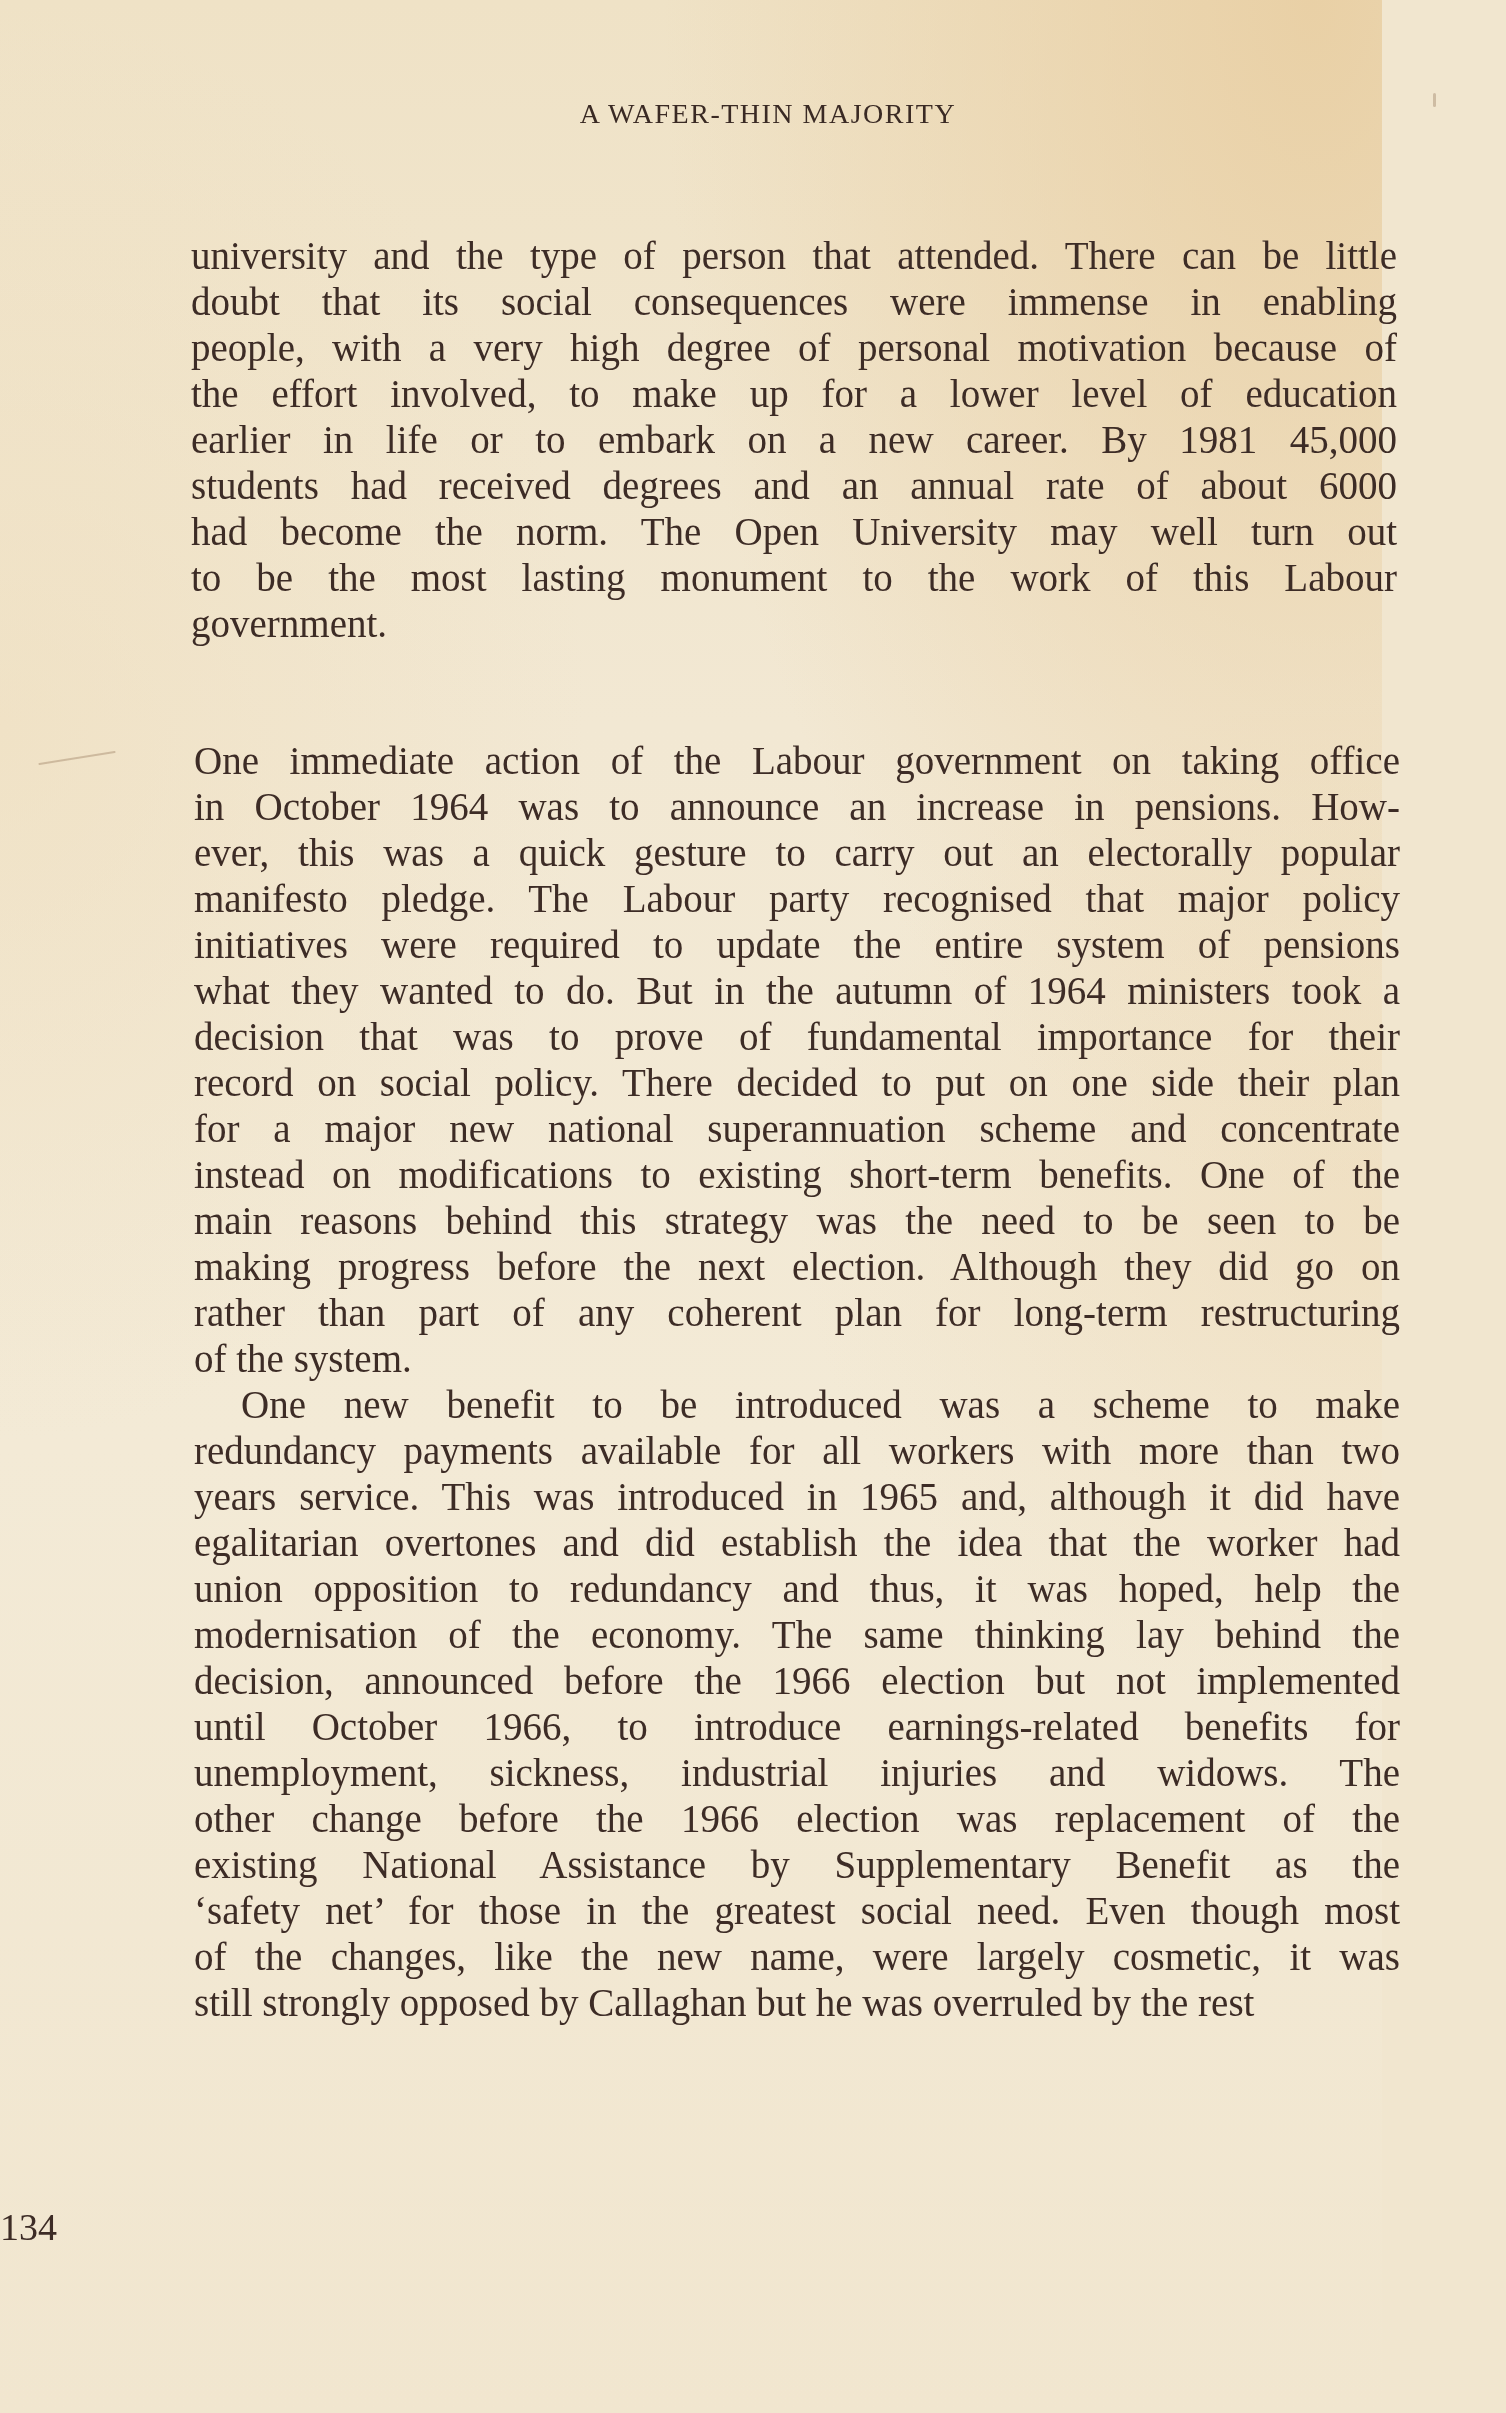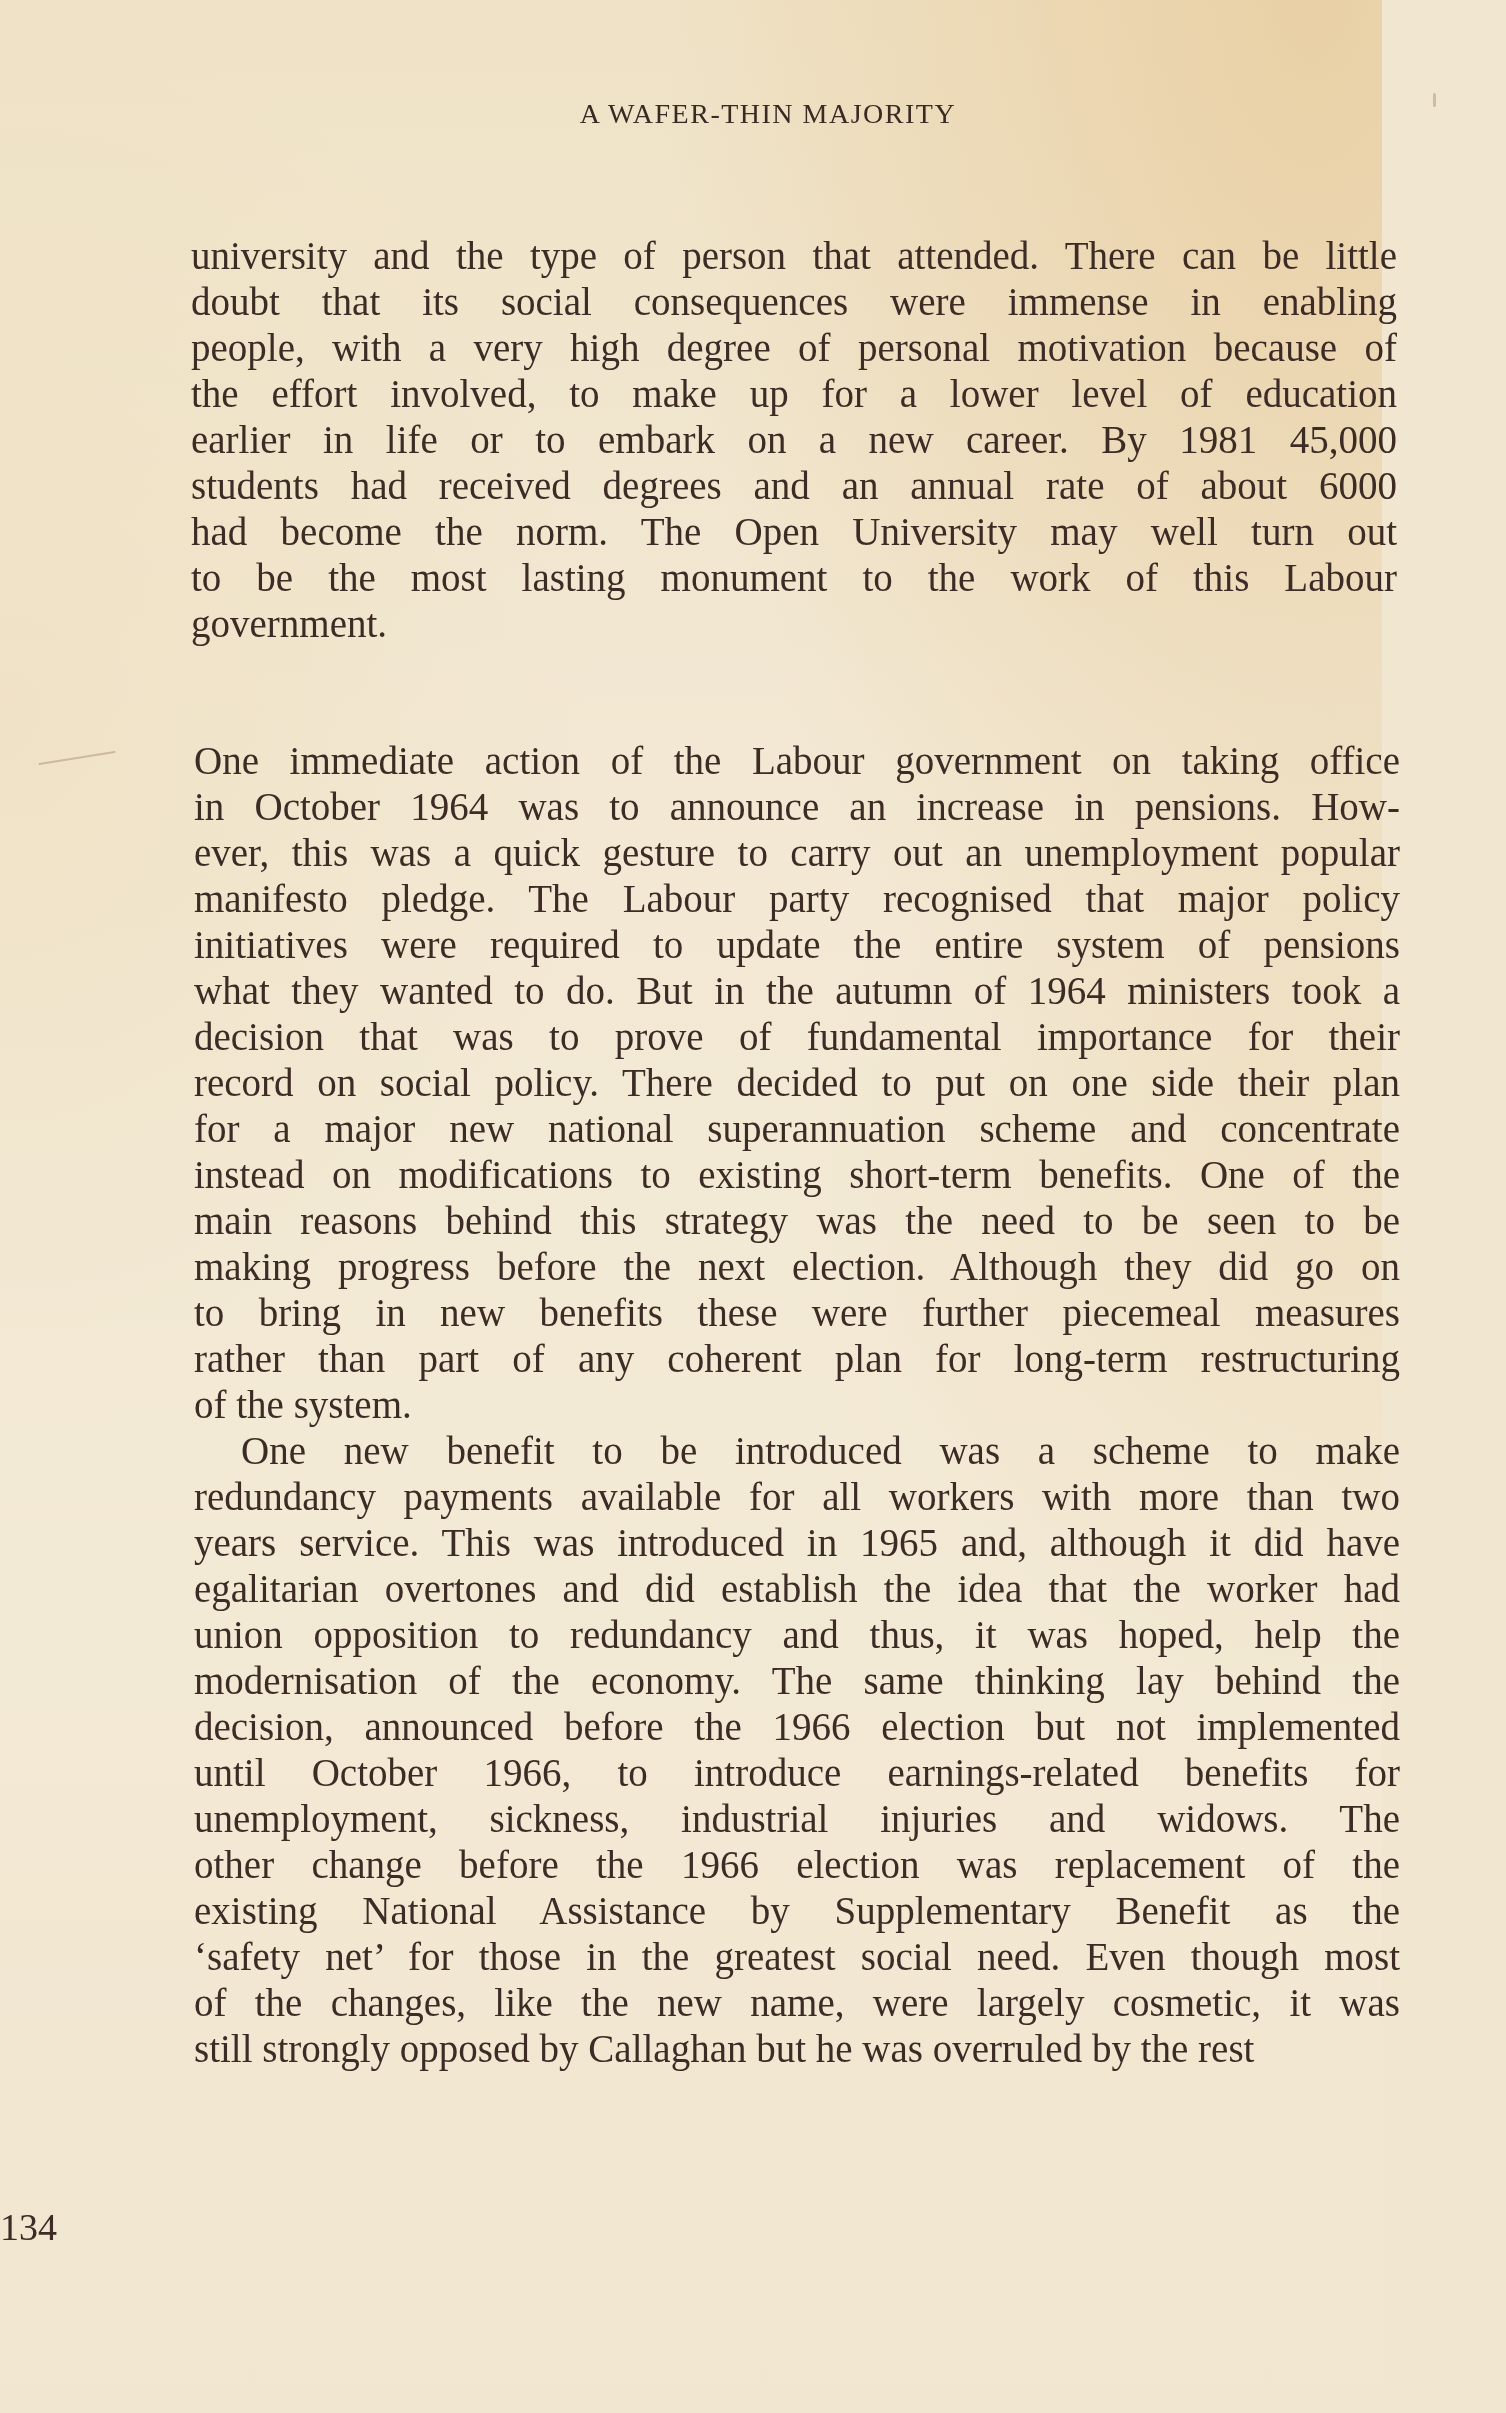--- a/index.html
+++ b/index.html
@@ -102,31 +102,30 @@
         <span class="line">had become the norm. The Open University may well turn out</span>
         <span class="line">to be the most lasting monument to the work of this Labour</span>
         <span class="line last">government.</span>
       </div>
     </div>
 
   <div class="block" id="block-2">
       <div>
         <span class="line">One immediate action of the Labour government on taking office</span>
         <span class="line">in October 1964 was to announce an increase in pensions. How-</span>
-        <span class="line">ever, this was a quick gesture to carry out an unemployment popular</span>
+        <span class="line">ever, this was a quick gesture to carry out an electorally popular</span>
         <span class="line">manifesto pledge. The Labour party recognised that major policy</span>
         <span class="line">initiatives were required to update the entire system of pensions</span>
         <span class="line">what they wanted to do. But in the autumn of 1964 ministers took a</span>
         <span class="line">decision that was to prove of fundamental importance for their</span>
         <span class="line">record on social policy. There decided to put on one side their plan</span>
         <span class="line">for a major new national superannuation scheme and concentrate</span>
         <span class="line">instead on modifications to existing short-term benefits. One of the</span>
         <span class="line">main reasons behind this strategy was the need to be seen to be</span>
         <span class="line">making progress before the next election. Although they did go on</span>
-        <span class="line">to bring in new benefits these were further piecemeal measures</span>
         <span class="line">rather than part of any coherent plan for long-term restructuring</span>
         <span class="line last">of the system.</span>
       </div>
       <div>
         <span class="line indent">One new benefit to be introduced was a scheme to make</span>
         <span class="line">redundancy payments available for all workers with more than two</span>
         <span class="line">years service. This was introduced in 1965 and, although it did have</span>
         <span class="line">egalitarian overtones and did establish the idea that the worker had</span>
         <span class="line">union opposition to redundancy and thus, it was hoped, help the</span>
         <span class="line">modernisation of the economy. The same thinking lay behind the</span>

